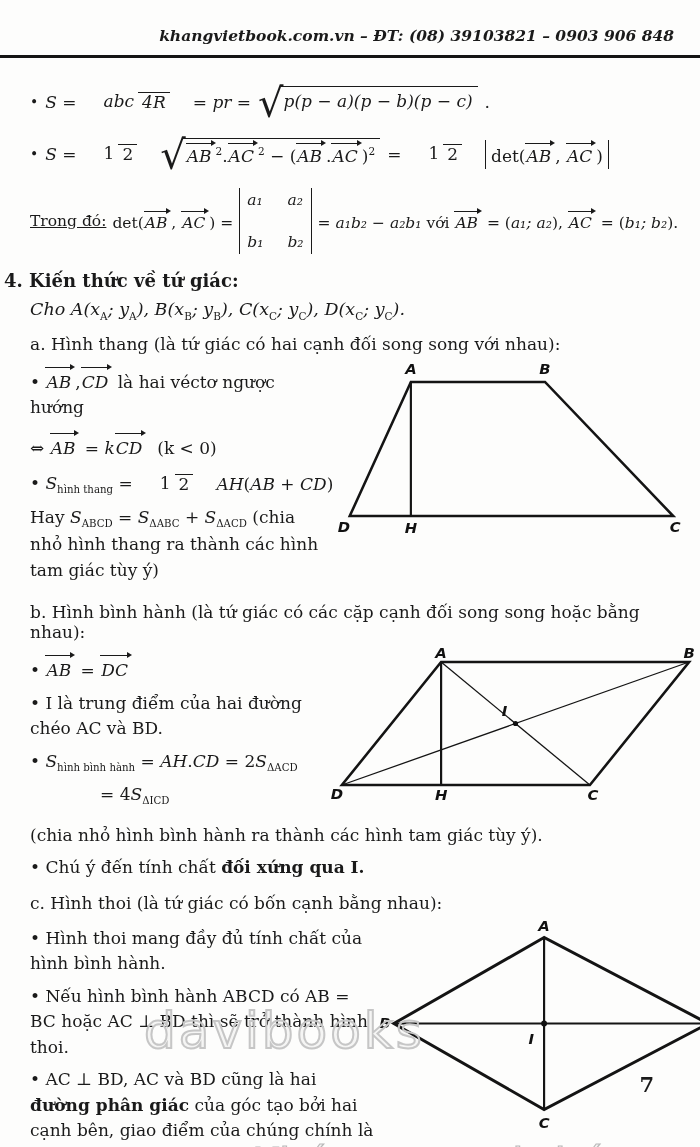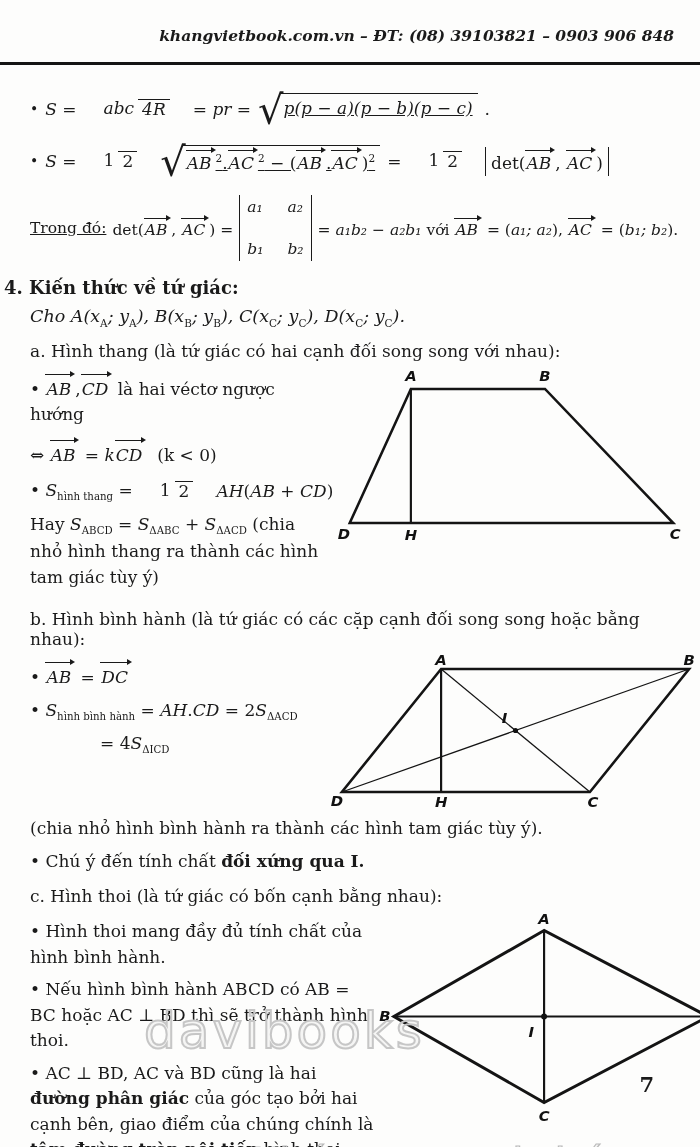--- a/index.html
+++ b/index.html
@@ -1,32 +1,32 @@
 <!DOCTYPE html>
 <html><head>
 <meta charset="utf-8">
 <style>
   html,body{margin:0;padding:0;background:#e8e8e8;}
   .page{position:relative;width:700px;height:1147px;margin:0 auto;background:#fdfdfc;color:#1a1a1a;
         font-family:"DejaVu Serif","Liberation Serif",serif;font-size:17px;overflow:hidden;}
   
   .header{padding:26px 26px 0 0;border-bottom:3px solid #141414;}
-  .contact{text-align:right;font-weight:700;font-style:italic;font-size:15.5px;padding-bottom:17px;
+  .contact{text-align:right;font-weight:700;font-style:italic;font-size:15.5px;padding-bottom:10px;
            font-family:"DejaVu Serif","Liberation Serif",serif;}
   .content{padding:10px 24px 0 30px;}
   
   .mline{display:flex;align-items:center;gap:7px;margin:16px 0;white-space:nowrap;}
   .mi{font-style:italic;}
   .bullet{font-size:14px;}
   .frac{display:inline-flex;flex-direction:row;align-items:flex-start;line-height:1.12;margin:0 16px;}
   .fnum{padding:0 4px;}
   .fden{border-top:1.5px solid #1a1a1a;padding:0 4px;}
   .rad{display:inline-flex;align-items:flex-start;}
   .radsign{font-size:40px;line-height:0.9;font-weight:400;transform:translateY(1px);}
-  .radbody{border-top:1.6px solid #1a1a1a;padding:4px 5px 0 3px;margin-left:-3px;margin-top:2px;text-decoration:underline;}
+  .radbody{border-top:1.6px solid #1a1a1a;padding:4px 5px 0 3px;margin-left:-3px;margin-top:2px;}
   .abs{border-left:1.4px solid #1a1a1a;border-right:1.4px solid #1a1a1a;padding:3px 5px;display:inline-block;}
   .det{display:inline-flex;align-items:stretch;}
   .detbar{border-left:1.5px solid #1a1a1a;}
   .detgrid{display:grid;grid-template-columns:auto auto;column-gap:16px;row-gap:3px;padding:3px 7px;font-style:italic;gap:24px;}
   .vec{font-style:italic;position:relative;display:inline-block;padding:3px 4px 0 1px;}
   .vec::before{content:"";position:absolute;top:0;left:0;right:4px;border-top:1.4px solid #1a1a1a;}
   .vec::after{content:"";position:absolute;top:-3px;right:0;width:0;height:0;
               border-left:5px solid #1a1a1a;border-top:3px solid transparent;border-bottom:3px solid transparent;}
   sub{font-size:0.6em;font-style:normal;}
   sup{font-size:0.62em;}
@@ -146,20 +146,21 @@
           <text class="flabel" x="82" y="175" text-anchor="middle">H</text>
           <text class="flabel" x="350" y="174" text-anchor="middle">C</text>
         </svg>
       </div>
     </div>
 
     <div class="shead">b. Hình bình hành (là tứ giác có các cặp cạnh đối song song hoặc bằng nhau):</div>
     <div class="row">
       <div class="colt-b">
         <div class="para">• <span class="vec">AB</span> = <span class="vec">DC</span></div>
+        <div class="para">• I là trung điểm của hai đường chéo AC và BD.</div>
         <div class="para">• <i>S</i><sub>hình bình hành</sub> = <i>AH</i>.<i>CD</i> = 2<i>S</i><sub>ΔACD</sub></div>
         <div class="para indent">= 4<i>S</i><sub>ΔICD</sub></div>
       </div>
       <div class="colf">
         <svg width="372" height="154" viewBox="0 0 375 155">
           <polygon class="shape" points="112,14 362,14 262,138 12,138"></polygon>
           <line class="thin" x1="112" y1="14" x2="262" y2="138"></line>
           <line class="thin" x1="362" y1="14" x2="12" y2="138"></line>
           <line class="alt" x1="112" y1="14" x2="112" y2="138"></line>
           <circle class="dot" cx="187" cy="76" r="2.6"></circle>

